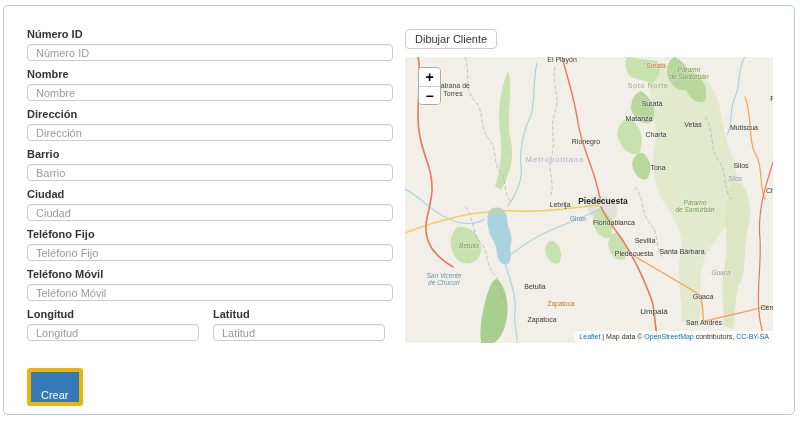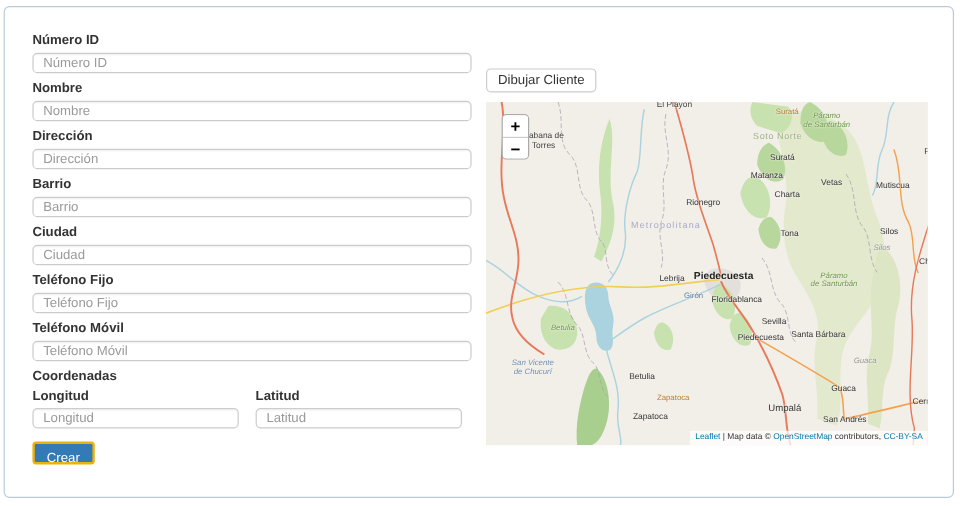--- a/index.html
+++ b/index.html
@@ -30,28 +30,29 @@
     font-family:"Liberation Sans",sans-serif;
   }
   .txt-input::placeholder{color:#9a9a9a;}
   .checkbox-row{margin:2px 0 10px;display:flex;align-items:center;gap:5px;line-height:13px;}
   .checkbox-row input{width:11px;height:11px;margin:0;}
   .coord-title{margin-bottom:5px;}
   .coord-row{display:flex;gap:14px;margin-bottom:11px;}
   .coord-field{width:172px;}
   .coord-field > label{margin-bottom:4px;}
   .btn-primary{
-    display:inline-block;background:#337ab7;border:2px solid #eab308;color:#fff;
-    font-size:11px;height:19px;line-height:17px;padding:4px 10px;border-radius:3px;cursor:pointer;
+    display:inline-block;background:#337ab7;border:4px solid #eab308;color:#fff;
+    font-size:11px;height:19px;line-height:17px;padding:15px 10px;border-radius:3px;cursor:pointer;
     font-family:"Liberation Sans",sans-serif;
+    margin-top:16px;
   }
   
   .map-col{position:absolute;left:401px;top:23px;width:374px;}
   .map-title{font-size:11px;font-weight:bold;color:#333;line-height:11px;margin-bottom:6px;}
-  .map-buttons{display:flex;gap:1px;margin-bottom:8px;margin-top:28px;}
+  .map-buttons{display:flex;gap:1px;margin-bottom:8px;}
   .btn-default{
     background:#fff;border:1px solid #ccc;border-radius:4px;font-size:11px;
     height:20px;line-height:18px;padding:0 9px;color:#333;cursor:pointer;
     font-family:"Liberation Sans",sans-serif;
   }
   .map{
     position:relative;width:368px;height:286px;background:#f2efe9;overflow:hidden;
   }
   .map svg{position:absolute;left:0;top:0;}
   .zoom-ctl{
@@ -122,21 +123,20 @@
       <label>Teléfono Fijo</label>
       <input class="txt-input" type="text" placeholder="Teléfono Fijo" style="">
     </div>
 
     <div class="field">
       <label>Teléfono Móvil</label>
       <input class="txt-input" type="text" placeholder="Teléfono Móvil" style="">
     </div>
 
 
-    <div class="coord-title">Coordenadas</div>
     <div class="coord-row">
       <div class="coord-field">
         <label>Longitud</label>
         <input class="txt-input" type="text" placeholder="Longitud" style="">
       </div>
       <div class="coord-field">
         <label>Latitud</label>
         <input class="txt-input" type="text" placeholder="Latitud" style="">
       </div>
     </div>

